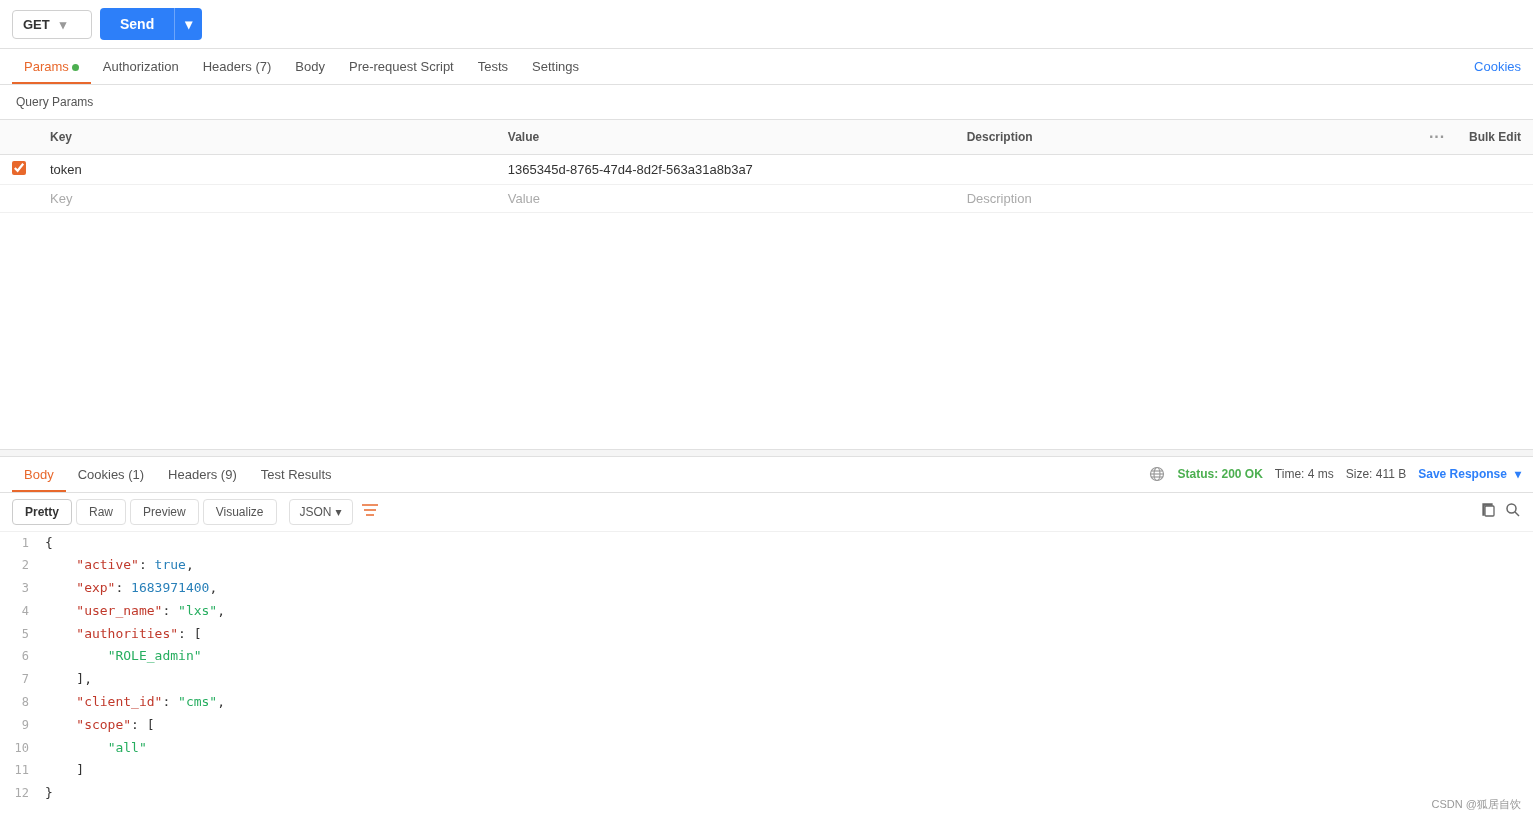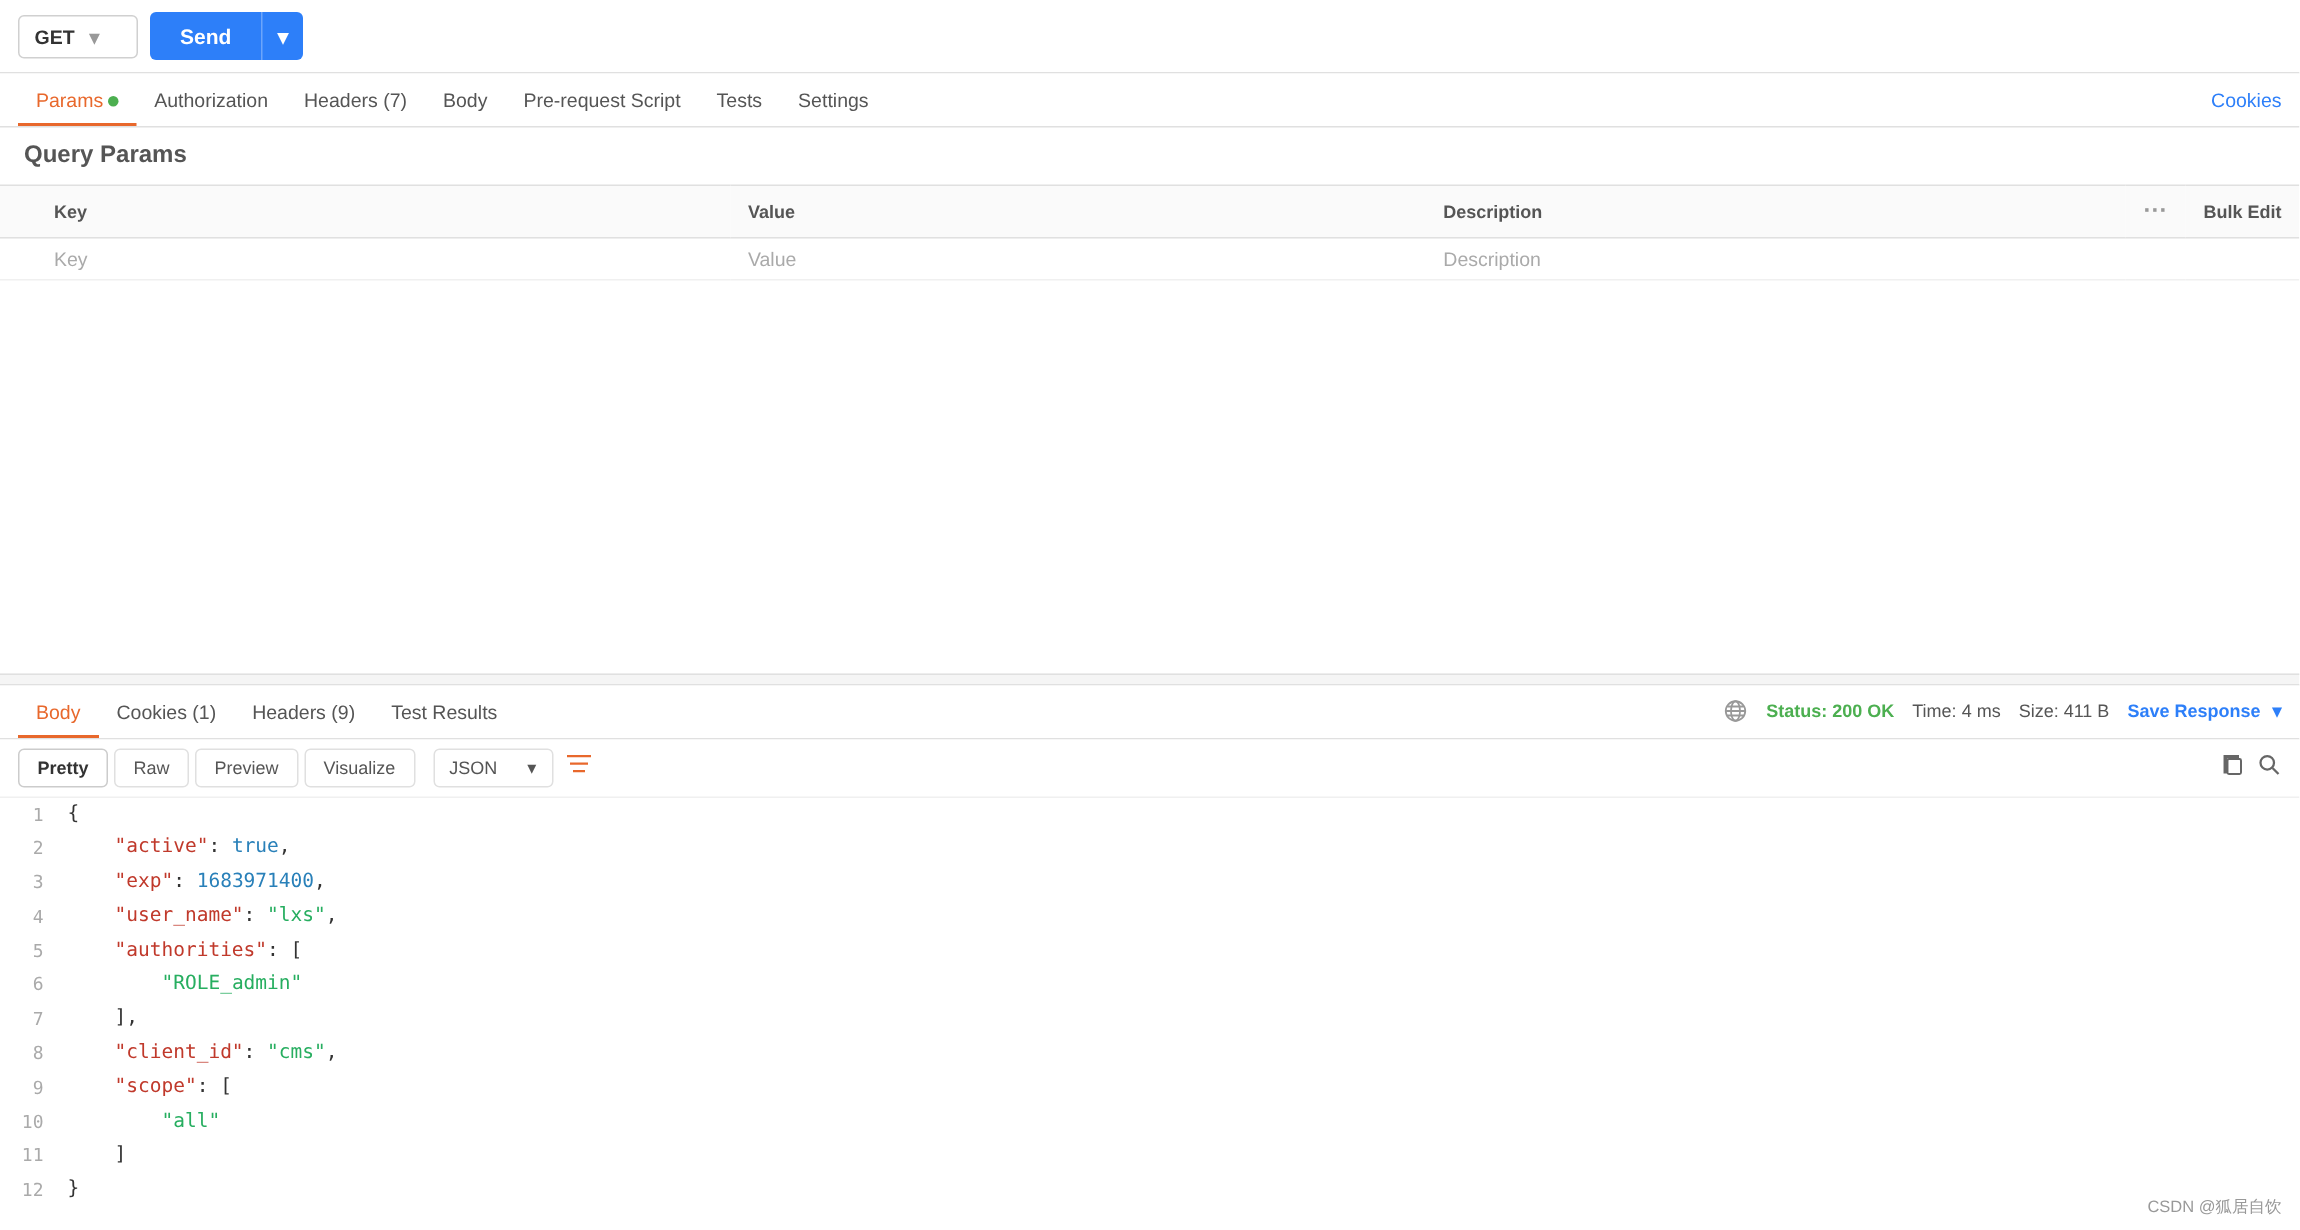--- a/index.html
+++ b/index.html
@@ -15,21 +15,21 @@
 
     
     .req-tabs { display: flex; align-items: center; padding: 0 12px; border-bottom: 1px solid #e0e0e0; background: #fff; }
     .tab { padding: 10px 12px; cursor: pointer; font-size: 13px; color: #555; position: relative; white-space: nowrap; }
     .tab.active { color: #e8682c; }
     .tab.active::after { content: ''; position: absolute; bottom: 0; left: 0; right: 0; height: 2px; background: #e8682c; }
     .tab-dot { display: inline-block; width: 7px; height: 7px; border-radius: 50%; background: #4caf50; margin-left: 3px; vertical-align: middle; }
     .tab-cookies { margin-left: auto; color: #2d7ff9; cursor: pointer; font-size: 13px; padding: 10px 0; }
 
     
-    .section-title { padding: 10px 16px; font-size: 16px; font-weight: 700; color: #555; }
+    .section-title { padding: 10px 16px; font-size: 12px; font-weight: 400; color: #555; }
     .params-table { width: 100%; border-collapse: collapse; }
     .params-table th { padding: 8px 12px; text-align: left; font-size: 12px; font-weight: 600; color: #555; border-bottom: 1px solid #e0e0e0; border-top: 1px solid #e0e0e0; background: #fafafa; }
     .params-table td { padding: 6px 12px; border-bottom: 1px solid #f0f0f0; vertical-align: middle; }
     .params-table .col-key { width: 33%; }
     .params-table .col-value { width: 33%; }
     .params-table .col-desc { width: 33%; }
     .col-dots { width: 40px; text-align: center; }
     .col-bulk { white-space: nowrap; font-size: 12px; font-weight: 700; color: #333; }
     .checkbox { width: 14px; height: 14px; accent-color: #e8682c; }
     .param-key-input, .param-value-input, .param-desc-input { border: none; outline: none; font-size: 13px; width: 100%; color: #333; background: transparent; }
@@ -50,21 +50,21 @@
     .status-area { margin-left: auto; display: flex; align-items: center; gap: 12px; font-size: 12px; }
     .status-ok { color: #4caf50; font-weight: 600; }
     .status-meta { color: #555; }
     .save-response { color: #2d7ff9; cursor: pointer; font-weight: 600; display: flex; align-items: center; gap: 8px; }
     .globe-icon { width: 16px; height: 16px; color: #999; }
 
     
     .resp-toolbar { display: flex; align-items: center; padding: 6px 12px; gap: 4px; border-bottom: 1px solid #f0f0f0; background: #fff; }
     .format-btn { padding: 5px 12px; border-radius: 4px; border: 1px solid #e0e0e0; background: #fff; cursor: pointer; font-size: 12px; color: #555; }
     .format-btn.active { background: #fff; font-weight: 600; color: #333; border-color: #ccc; }
-    .json-select { display: flex; align-items: center; gap: 20px; border: 1px solid #e0e0e0; border-radius: 4px; padding: 5px 10px; background: #fff; cursor: pointer; font-size: 12px; color: #555; margin-left: 8px; }
+    .json-select { display: flex; align-items: center; gap: 4px; border: 1px solid #e0e0e0; border-radius: 4px; padding: 5px 10px; background: #fff; cursor: pointer; font-size: 12px; color: #555; margin-left: 8px; }
     .filter-btn { margin-left: 4px; background: none; border: none; cursor: pointer; color: #e8682c; font-size: 16px; }
     .resp-icons { margin-left: auto; display: flex; gap: 8px; align-items: center; }
     .icon-btn { background: none; border: none; cursor: pointer; color: #666; font-size: 15px; }
 
     
     .code-area { background: #fff; padding: 0; overflow: auto; height: 280px; font-family: 'Consolas', 'Monaco', monospace; font-size: 13px; line-height: 1.6; }
     .code-line { display: flex; padding: 1px 0; }
     .line-num { width: 45px; text-align: right; padding-right: 16px; color: #aaa; user-select: none; flex-shrink: 0; font-size: 12px; padding-top: 1px; }
     .line-content { flex: 1; white-space: pre; }
     .json-brace { color: #333; }
@@ -133,20 +133,28 @@
           <th class="col-key">Key</th>
           <th class="col-value">Value</th>
           <th class="col-desc">Description</th>
           <th class="col-dots">
             <span class="dots-icon">···</span>
           </th>
           <th class="col-bulk">Bulk Edit</th>
         </tr>
       </thead>
       <tbody>
+        <tr>
+          <td><input type="checkbox" class="checkbox" checked="" style=""></td>
+          <td><input class="param-key-input" value="token" style=""></td>
+          <td><input class="param-value-input" value="1365345d-8765-47d4-8d2f-563a31a8b3a7" style=""></td>
+          <td><input class="param-desc-input" value="" style=""></td>
+          <td></td>
+          <td></td>
+        </tr>
         <tr>
           <td></td>
           <td><span class="param-placeholder">Key</span></td>
           <td><span class="param-placeholder">Value</span></td>
           <td><span class="param-placeholder">Description</span></td>
           <td></td>
           <td></td>
         </tr>
       </tbody>
     </table>

